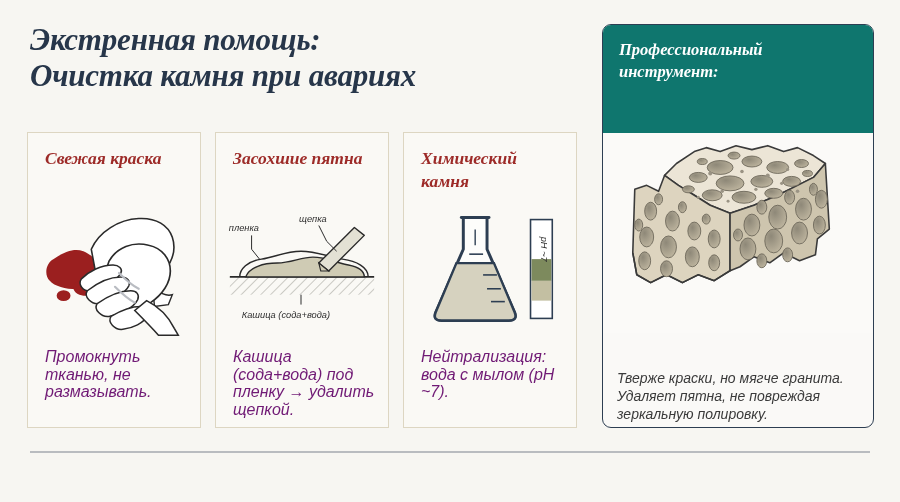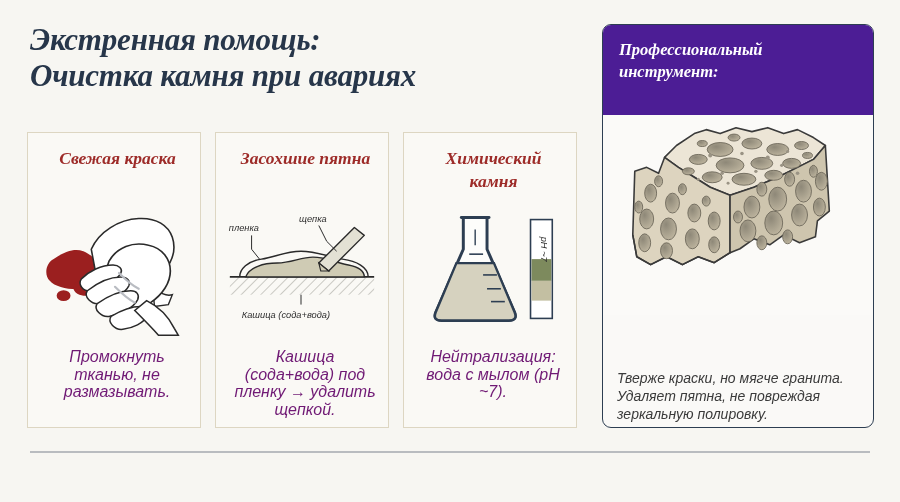--- a/index.html
+++ b/index.html
@@ -38,21 +38,20 @@
 
   
   .cards {
     position: absolute;
     left: 27px;
     top: 132px;
     width: 576px;
     height: 296px;
     display: flex;
     gap: 14px;
-    text-align: center;
   }
   .card {
     width: 174px;
     height: 296px;
     box-sizing: border-box;
     background: #faf9f5;
     border: 1.3px solid #ddd6c2;
     position: relative;
   }
   .card-title {
@@ -91,28 +90,28 @@
     top: 24px;
     width: 272px;
     height: 404px;
     box-sizing: border-box;
     border: 1.6px solid #2d3e52;
     border-radius: 9px;
     background: #faf9f7;
     overflow: hidden;
   }
   .panel-header {
-    background: #4c1d95;
+    background: #0f766e;
     color: #ffffff;
     padding: 14px 16px 14px 16px;
     font-family: "Liberation Serif", serif;
     font-weight: bold;
     font-size: 16.5px;
     line-height: 22px;
-    height: 90px;
+    height: 108px;
     box-sizing: border-box;
   }
   .panel-header .line { display: block; }
   .panel-figure {
     height: 200px;
     position: relative;
     background: #fbfaf8;
   }
   .panel-figure svg { display: block; width: 100%; height: 100%; }
   .panel-caption {

